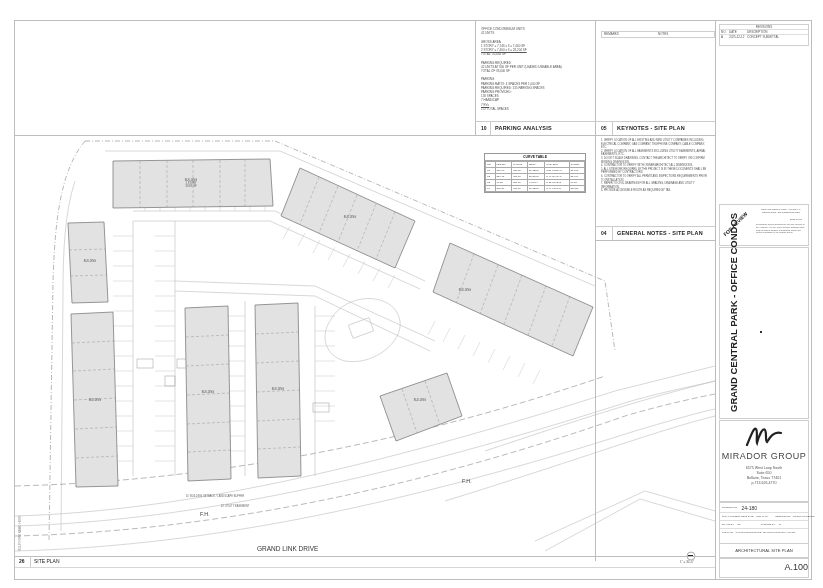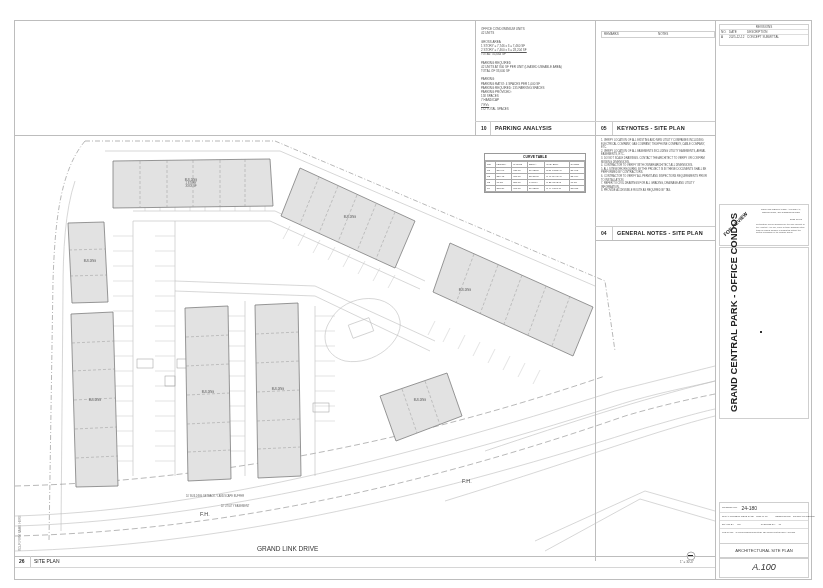--- a/index.html
+++ b/index.html
@@ -351,20 +351,32 @@
       <div class="abs t" style="left:36px;top:3px;width:50px;white-space:normal;font-size:2.3px;line-height:3px;text-align:center;">NOT FOR REGULATORY APPROVAL, PERMITTING, OR CONSTRUCTION</div>
       <div class="abs t" style="left:70px;top:12px;font-size:2.3px;">2025-12-12</div>
       <div class="abs t" style="left:36px;top:18px;width:50px;white-space:normal;font-size:2.1px;line-height:2.8px;">Certification: These drawings are the sole property of the Architect. Any use, reuse of these drawings other than for original purpose is prohibited without the written permission of the Mirador Group.</div>
     </div>
 
     <div class="box" style="left:3px;top:226px;width:88px;height:170px;">
       <div class="abs vert" style="left:8px;top:164px;font-size:9.5px;font-weight:bold;color:#222;">GRAND CENTRAL PARK - OFFICE CONDOS</div>
       <div class="abs" style="left:40px;top:83px;width:2px;height:2px;background:#333;"></div>
     </div>
 
+    <div class="box" style="left:3px;top:399px;width:88px;height:80px;">
+      <svg class="abs" style="left:25px;top:4px" width="38" height="22" viewBox="0 0 38 22">
+        <path d="M2 20 C 6 10, 9 2, 11 4 C 13 6, 11 16, 12 18 C 14 10, 18 2, 20 5 C 22 8, 20 16, 22 17 C 25 12, 29 6, 36 8" fill="none" stroke="#222" stroke-width="2.2" stroke-linecap="round"></path>
+      </svg>
+      <div class="abs" style="left:0;width:88px;top:30px;text-align:center;font-size:9px;letter-spacing:0.5px;color:#444;">MIRADOR GROUP</div>
+      <div class="abs" style="left:0;width:88px;top:45px;text-align:center;font-size:3.6px;line-height:5px;color:#555;">
+        <div>6575 West Loop South</div>
+        <div>Suite 650</div>
+        <div>Bellaire, Texas 77401</div>
+        <div>p.713.626.4770</div>
+      </div>
+    </div>
 
     <div class="box" style="left:3px;top:481px;width:88px;height:40px;">
       <div style="display:flex;align-items:center;border-bottom:1px solid #ddd;height:9px;">
         <span class="t" style="margin-left:2px;font-size:2.3px;">PROJECT NO.</span>
         <span style="margin-left:4px;font-size:5px;color:#333;">24-180</span>
       </div>
       <div style="display:flex;border-bottom:1px solid #ddd;height:7px;align-items:center;">
         <span class="t" style="margin-left:2px;font-size:2.2px;">INITIAL PROJECT ISSUE DATE:</span>
         <span class="t" style="margin-left:2px;font-size:2.2px;">2025-06-12</span>
         <span class="t" style="margin-left:8px;font-size:2.2px;">DESCRIPTION:</span>
@@ -380,17 +392,17 @@
         <span class="t" style="margin-left:2px;font-size:2.1px;">FILE NAME:</span>
         <span class="t" style="margin-left:2px;font-size:2.1px;">C:\Users\Mirador\Projects\24-180 Grand Central Park\A.100.dwg</span>
       </div>
     </div>
 
     <div class="box" style="left:3px;top:522px;width:88px;height:13px;">
       <div style="text-align:center;font-size:4.2px;color:#444;margin-top:4px;">ARCHITECTURAL SITE PLAN</div>
     </div>
 
     <div class="box" style="left:3px;top:537px;width:88px;height:18px;">
-      <div style="text-align:center;font-size:9px;color:#333;margin-top:3px;font-style:italic;">A.100</div>
+      <div style="text-align:right;font-size:9px;color:#333;margin-top:3px;">A.100</div>
     </div>
   </div>
 
 </div>
 
 </body></html>

